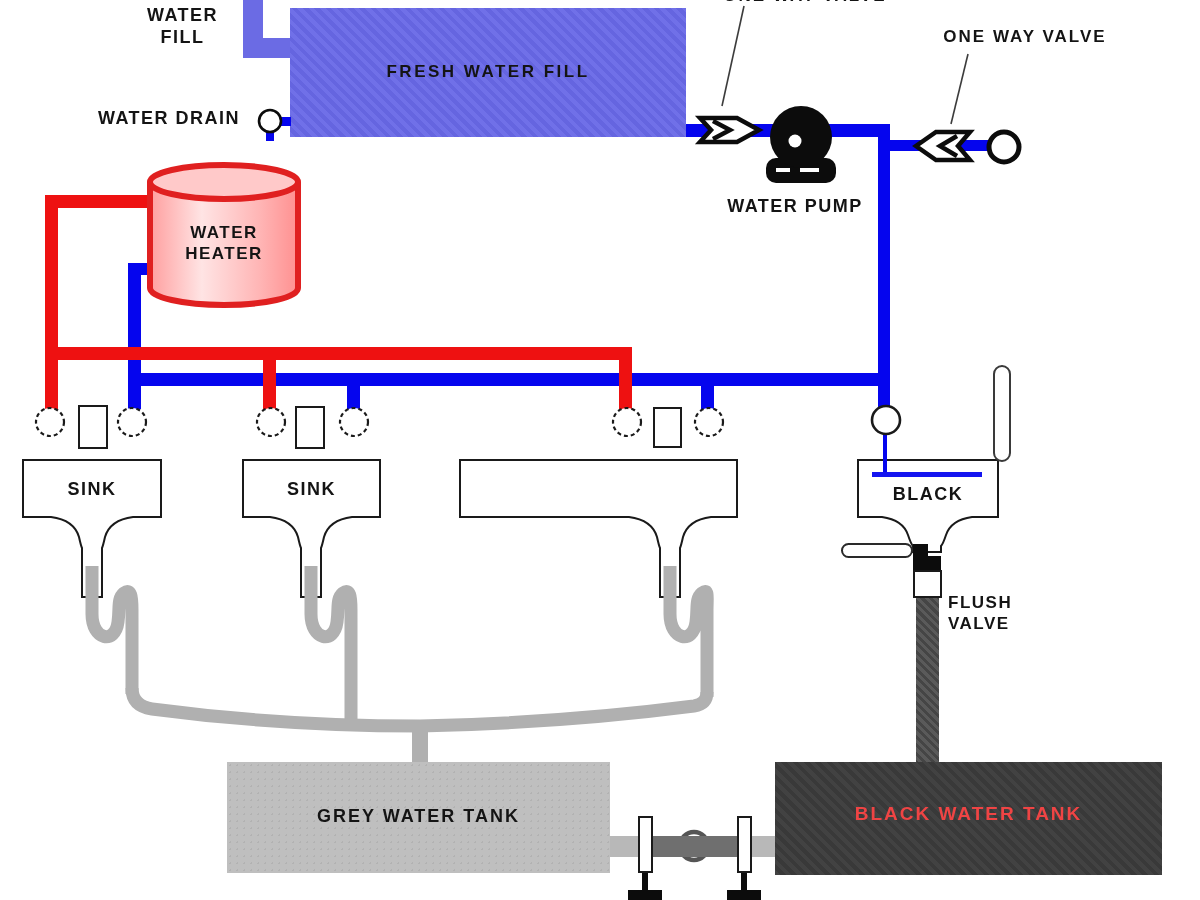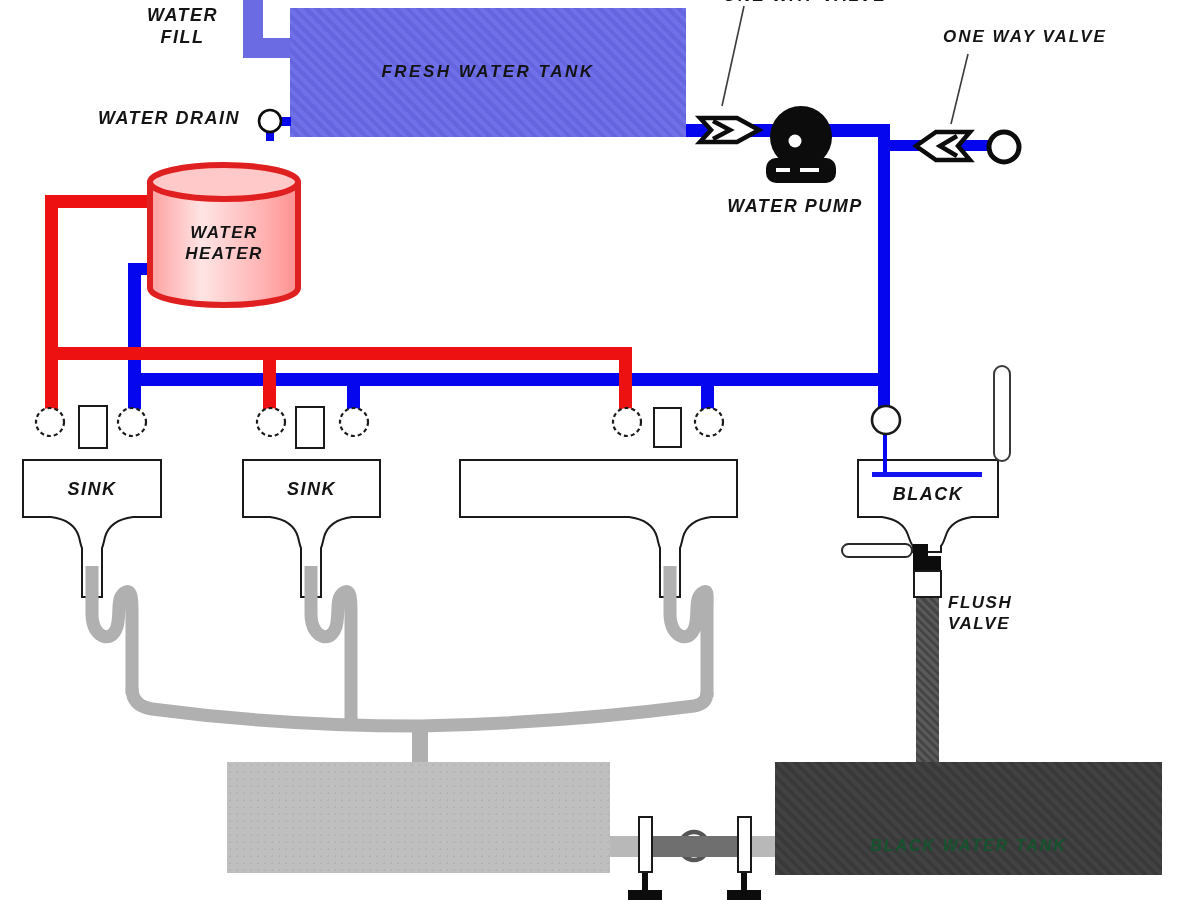--- a/index.html
+++ b/index.html
@@ -1,21 +1,21 @@
 <!DOCTYPE html>
 <html><head>
 <meta charset="utf-8">
 <style>
   html,body{margin:0;padding:0;background:#fff;}
   #stage{position:relative;width:1200px;height:900px;overflow:hidden;background:#fff;
          font-family:"Liberation Sans",sans-serif;font-weight:bold;color:#111;}
   .abs{position:absolute;}
   .lbl{position:absolute;font-weight:bold;letter-spacing:1.5px;color:#141414;
        display:flex;align-items:center;justify-content:center;text-align:center;
-       white-space:pre-line;line-height:1.25;font-style:italic;}
+       white-space:pre-line;line-height:1.25;}
   .pipe-blue{background:#0505ee;}
   .pipe-red{background:#ee1111;}
   .pipe-slate{background:#6b6be4;}
   .pipe-grey{background:#b8b8b8;}
   .pipe-darkgrey{background:#6f6f6f;}
   .hatch-dark{background:repeating-linear-gradient(45deg,#5a5a5a 0 3px,#454545 3px 6px);}
   .tank-grey{background:#bfbfbf;background-image:radial-gradient(#b2b2b2 1px,transparent 1px);
              background-size:7px 7px;}
   .tank-black{background:#3e3e3e;background-image:repeating-linear-gradient(45deg,#424242 0 4px,#393939 4px 8px);}
   .tank-blue{background:#6b6be4;background-image:repeating-linear-gradient(45deg,#7070e8 0 4px,#6565e0 4px 8px);}
@@ -142,26 +142,27 @@
   <div class="abs box-outline" style="left:638px;top:816px;width:15px;height:57px;"></div>
   <div class="abs box-outline" style="left:737px;top:816px;width:15px;height:57px;"></div>
   <div class="abs" style="left:642px;top:873px;width:6px;height:19px;background:#0c0c0c;"></div>
   <div class="abs" style="left:741px;top:873px;width:6px;height:19px;background:#0c0c0c;"></div>
   <div class="abs" style="left:628px;top:890px;width:34px;height:10px;background:#0c0c0c;"></div>
   <div class="abs" style="left:727px;top:890px;width:34px;height:10px;background:#0c0c0c;"></div>
 
   <div class="lbl" style="left:130px;top:0px;width:105px;height:52px;font-size:18px;">WATER
 FILL</div>
   <div class="lbl" style="left:90px;top:106px;width:158px;height:24px;font-size:18px;">WATER DRAIN</div>
-  <div class="lbl" style="left:300px;top:58px;width:376px;height:28px;font-size:17px;letter-spacing:2.5px;">FRESH WATER TANK</div>
+  <div class="lbl" style="left:300px;top:58px;width:376px;height:28px;font-size:17px;letter-spacing:2.5px;">FRESH WATER FILL</div>
   <div class="lbl" style="left:702px;top:-15px;width:206px;height:22px;font-size:17px;letter-spacing:2px;">ONE WAY VALVE</div>
   <div class="lbl" style="left:922px;top:26px;width:206px;height:22px;font-size:17px;letter-spacing:2px;">ONE WAY VALVE</div>
   <div class="lbl" style="left:710px;top:194px;width:170px;height:24px;font-size:18px;">WATER PUMP</div>
   <div class="lbl" style="left:169px;top:214px;width:110px;height:58px;font-size:17px;">WATER
 HEATER</div>
   <div class="lbl" style="left:23px;top:470px;width:138px;height:38px;font-size:18px;">SINK</div>
   <div class="lbl" style="left:243px;top:470px;width:137px;height:38px;font-size:18px;">SINK</div>
   <div class="lbl" style="left:858px;top:480px;width:140px;height:28px;font-size:18px;">BLACK</div>
   <div class="lbl" style="left:948px;top:562px;width:90px;height:52px;font-size:17px;justify-content:flex-start;text-align:left;margin-top:25px;">FLUSH
 VALVE</div>
-  <div class="lbl" style="left:785px;top:832px;width:367px;height:28px;font-size:16px;letter-spacing:2px;color:#14532d;">BLACK WATER TANK</div>
+  <div class="lbl" style="left:237px;top:802px;width:363px;height:28px;font-size:18px;letter-spacing:2px;">GREY WATER TANK</div>
+  <div class="lbl" style="left:785px;top:800px;width:367px;height:28px;font-size:19px;letter-spacing:2px;color:#ef4444;">BLACK WATER TANK</div>
 
 </div>
 
 </body></html>

